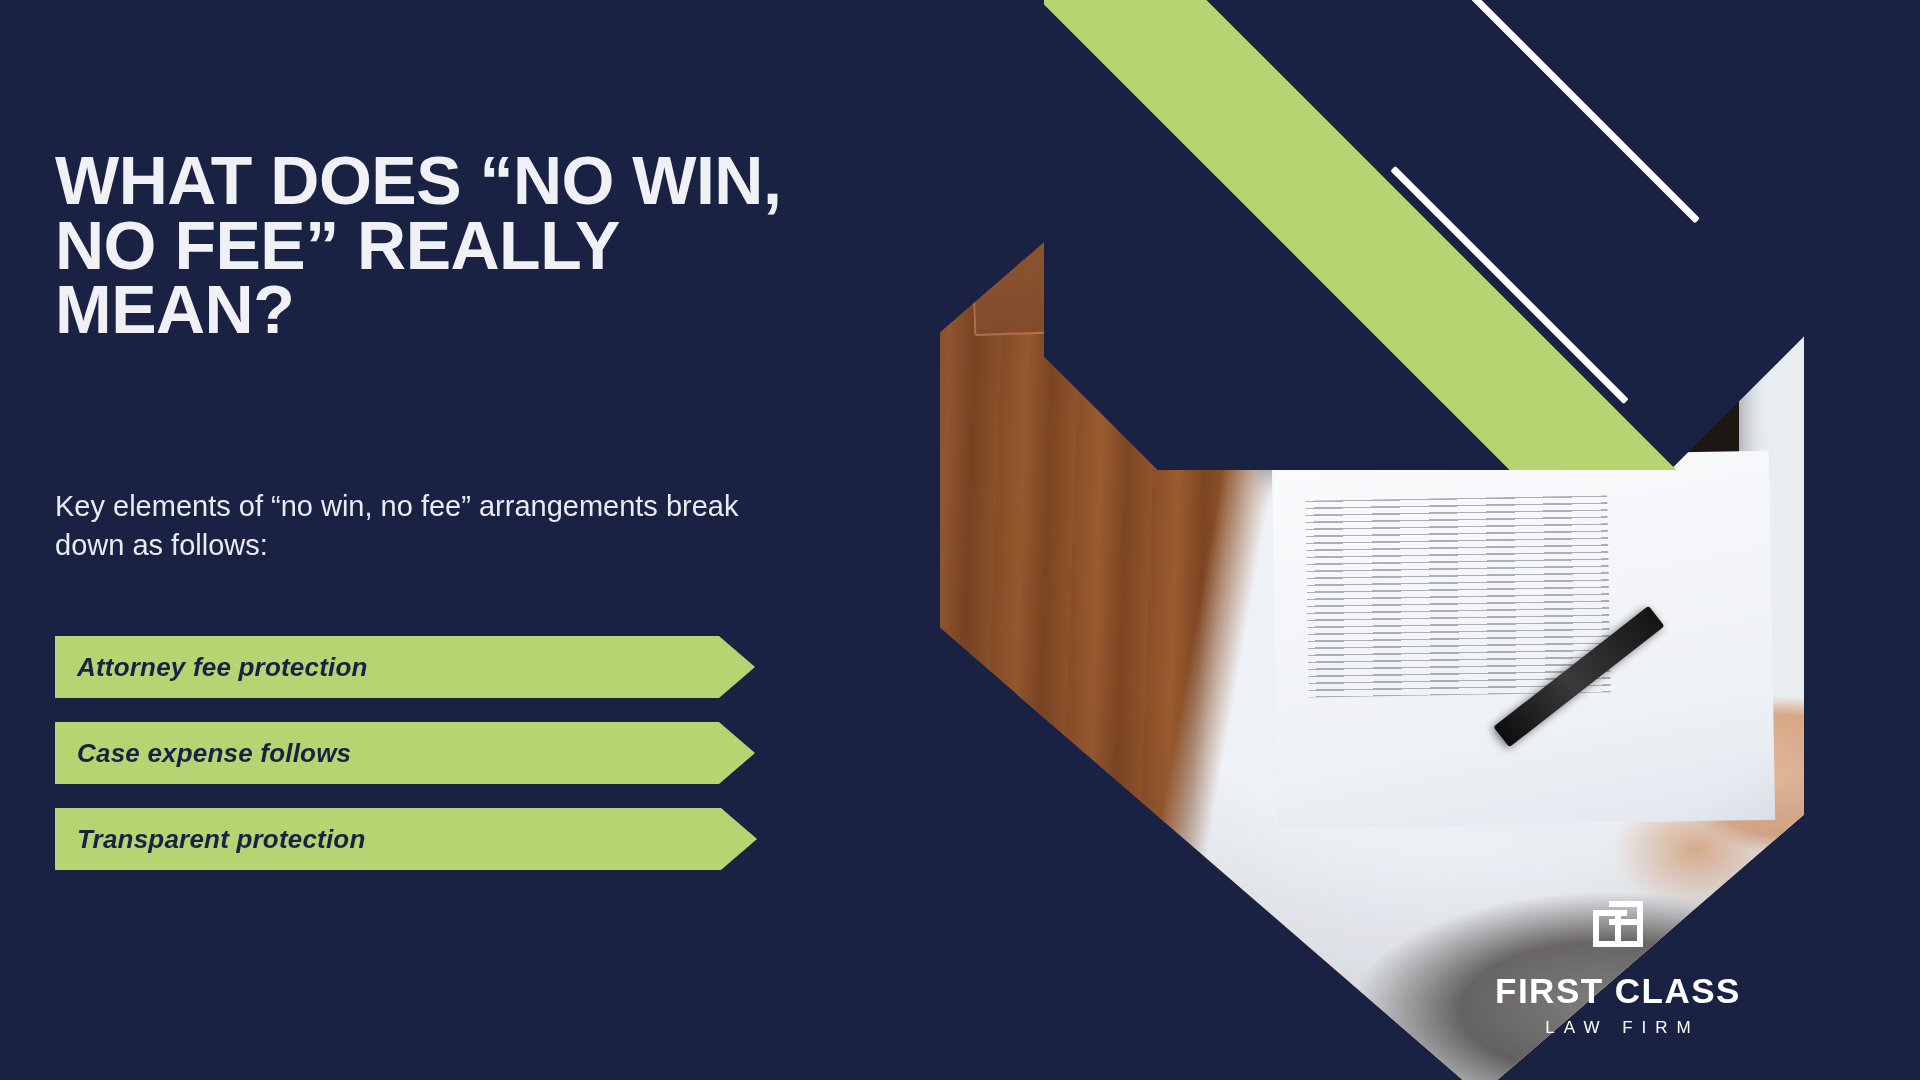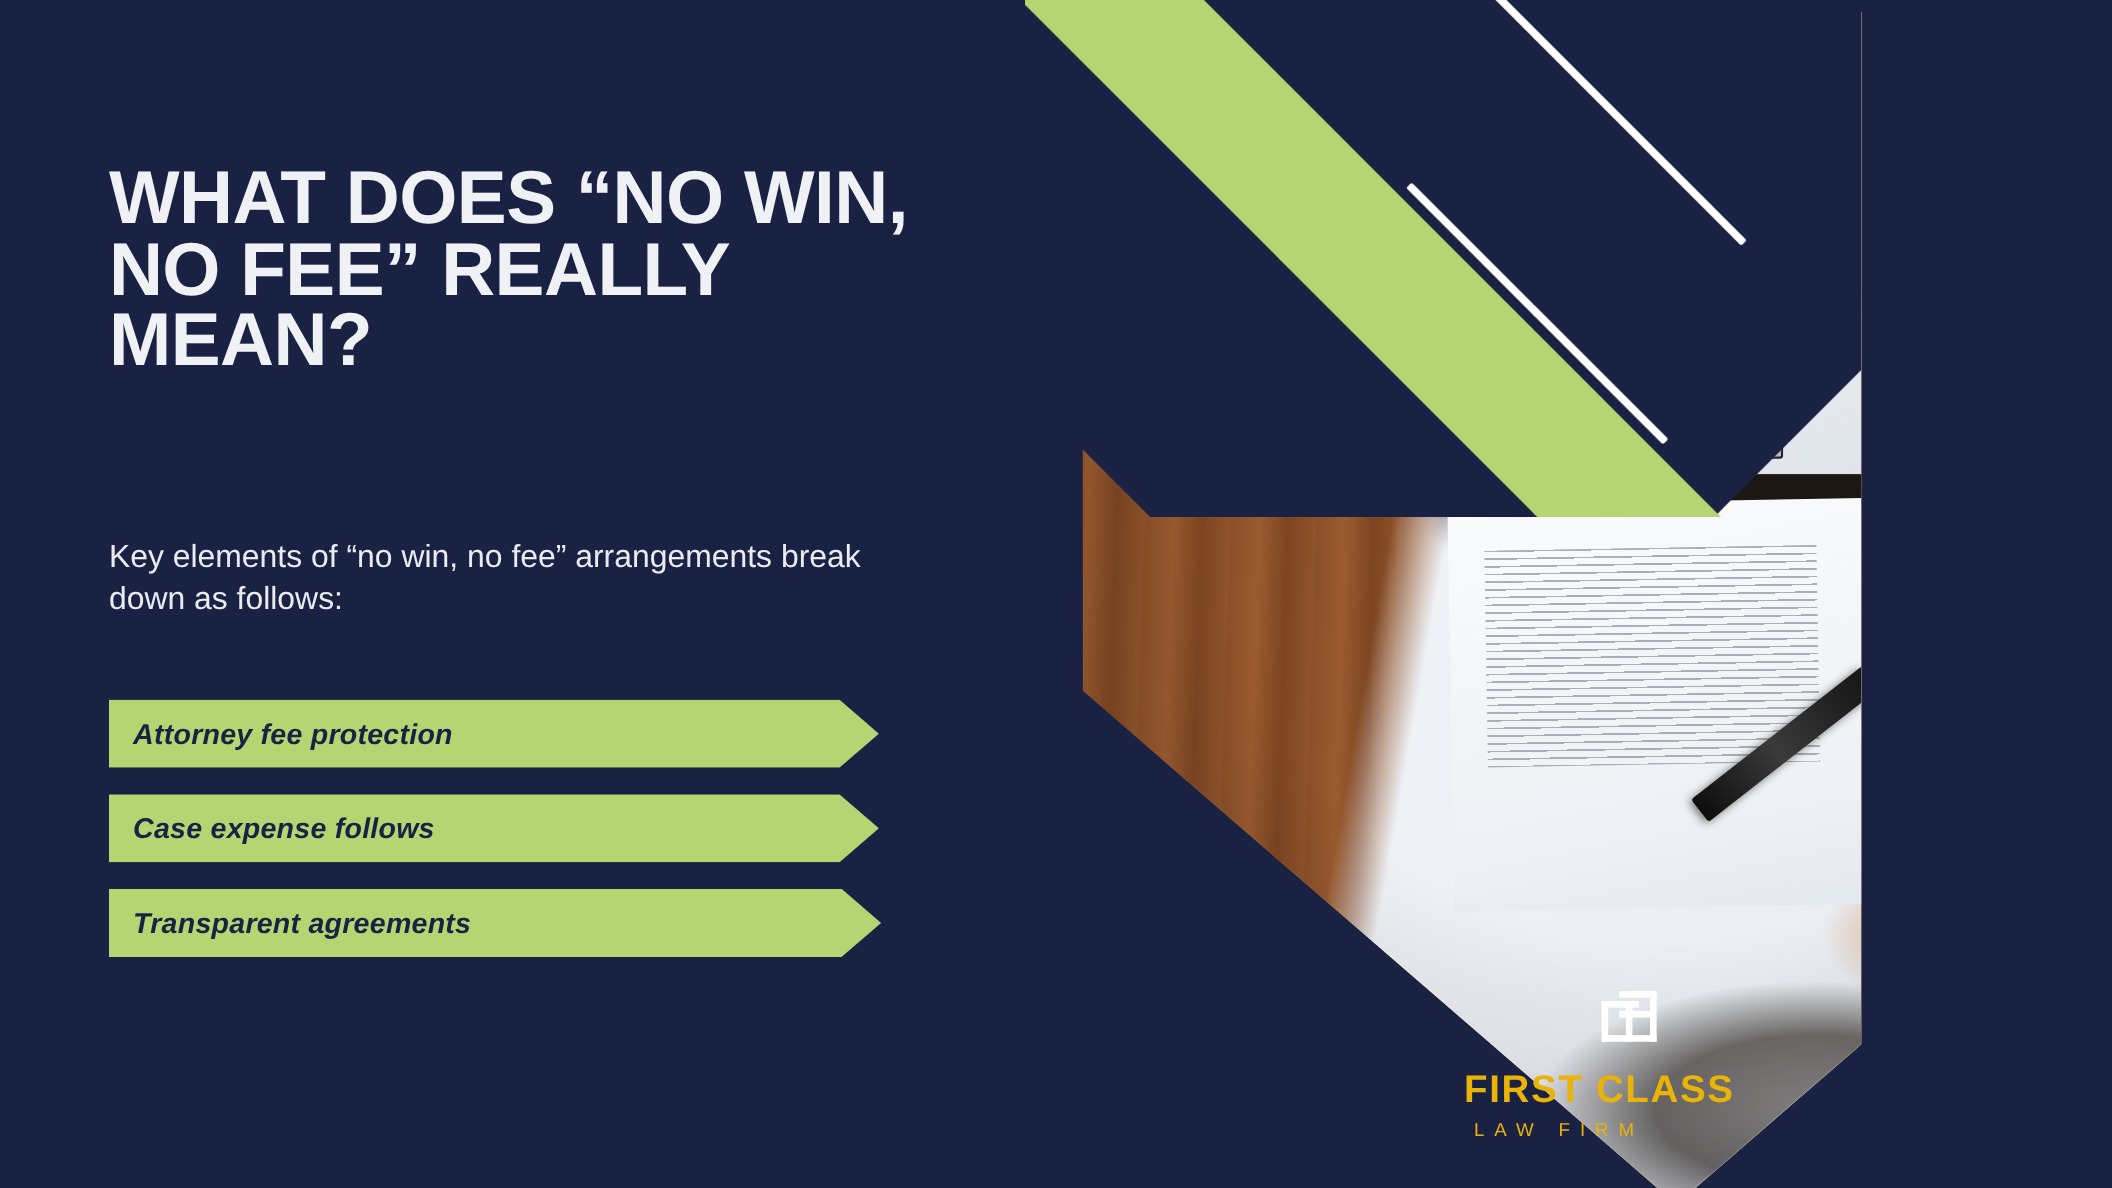--- a/index.html
+++ b/index.html
@@ -6,25 +6,24 @@
   html, body { width:1920px; height:1080px; overflow:hidden; }
   body {
     background:#1a2244;
     font-family:"Liberation Sans", sans-serif;
     position:relative;
   }
 
   
   .slide {
     position:relative;
-    width:1648px;
+    width:1804px;
     height:1080px;
     background:#1a2244;
     overflow:hidden;
-    margin-left:44px;
   }
 
   
   .photo-wrap {
     position:absolute;
     left:940px;
     top:-135px;
     width:1080px;
     height:1230px;
     clip-path: polygon(50% 0%, 100% 38%, 100% 62%, 50% 100%, 0% 62%, 0% 38%);
@@ -226,24 +225,24 @@
     letter-spacing:.2px;
     font-style:italic;
   }
   .banner.w1 { width:700px; }
   .banner.w2 { width:700px; }
   .banner.w3 { width:702px; }
 
   
   .logo {
     position:absolute;
-    right:61px; bottom:42px;
+    right:36px; bottom:42px;
     width:300px;
-    text-align:left;
-    color:#eab308;
+    text-align:center;
+    color:#ffffff;
   }
   .logo .mark {
     width:62px; height:62px;
     margin:0 auto 14px auto;
     position:relative;
   }
   .logo .brand {
     font-size:35px;
     font-weight:bold;
     letter-spacing:1.5px;
@@ -298,21 +297,21 @@
         <span class="label">Attorney fee protection</span>
       </div>
 
       <div class="banner w2">
         <span class="shape"></span>
         <span class="label">Case expense follows</span>
       </div>
 
       <div class="banner w3">
         <span class="shape"></span>
-        <span class="label">Transparent agreements</span>
+        <span class="label">Transparent protection</span>
       </div>
 
     </div>
   </div>
 
   <div class="logo">
     <div class="mark">
       <svg viewBox="0 0 62 62" width="62" height="62" aria-hidden="true">
         <g fill="#ffffff">
           <rect x="22" y="4" width="34" height="6"></rect>

